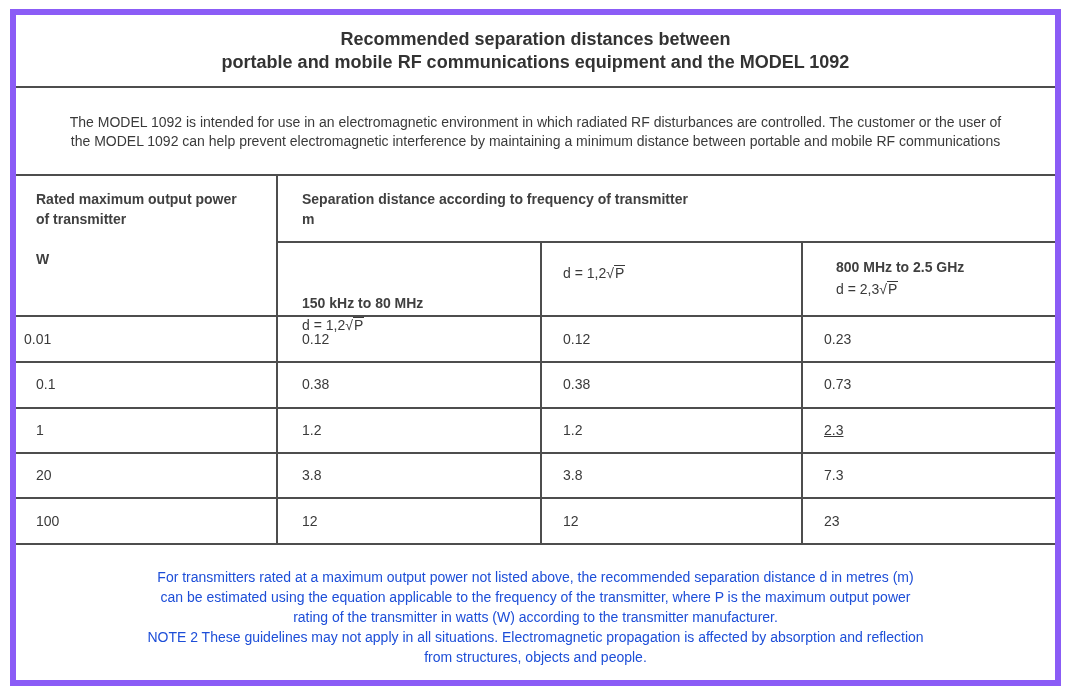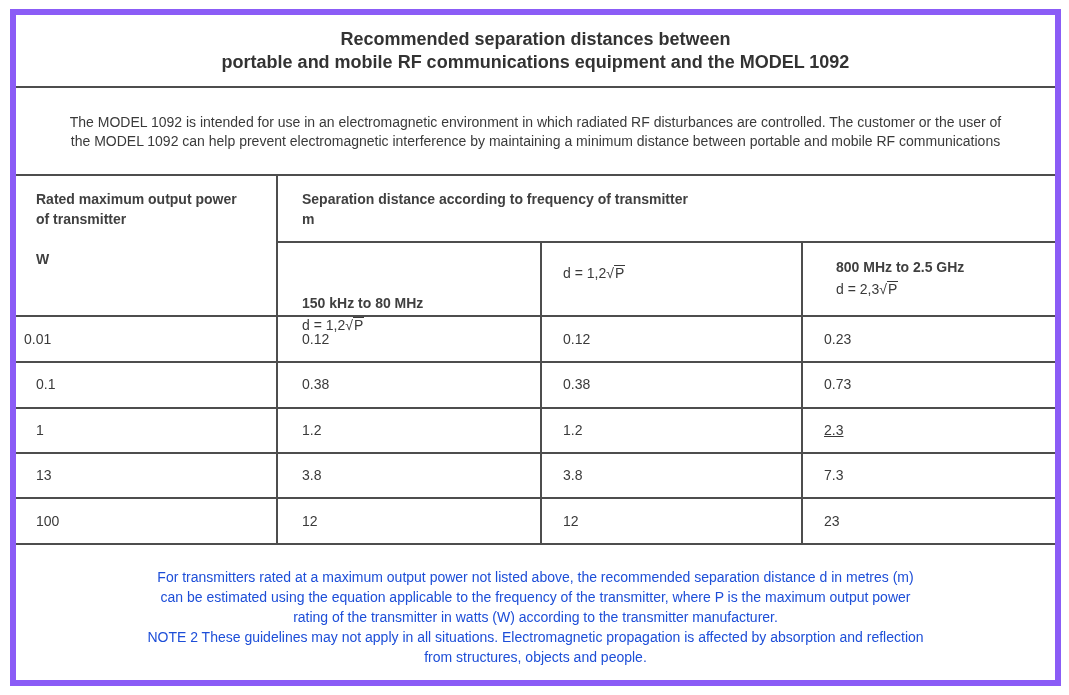--- a/index.html
+++ b/index.html
@@ -190,21 +190,21 @@
 
   <div>
     <div class="cell" style="left:20px; top:407px;">1</div>
     <div class="cell" style="left:286px; top:407px;">1.2</div>
     <div class="cell" style="left:547px; top:407px;">1.2</div>
     <div class="cell" style="left:808px; top:407px;text-decoration:underline;">2.3</div>
   </div>
   <div class="hline" style="left:0; top:437px; width:100%;"></div>
 
   <div>
-    <div class="cell" style="left:20px; top:452px;">13</div>
+    <div class="cell" style="left:20px; top:452px;">20</div>
     <div class="cell" style="left:286px; top:452px;">3.8</div>
     <div class="cell" style="left:547px; top:452px;">3.8</div>
     <div class="cell" style="left:808px; top:452px;">7.3</div>
   </div>
   <div class="hline" style="left:0; top:482px; width:100%;"></div>
 
   <div>
     <div class="cell" style="left:20px; top:498px;">100</div>
     <div class="cell" style="left:286px; top:498px;">12</div>
     <div class="cell" style="left:547px; top:498px;">12</div>

